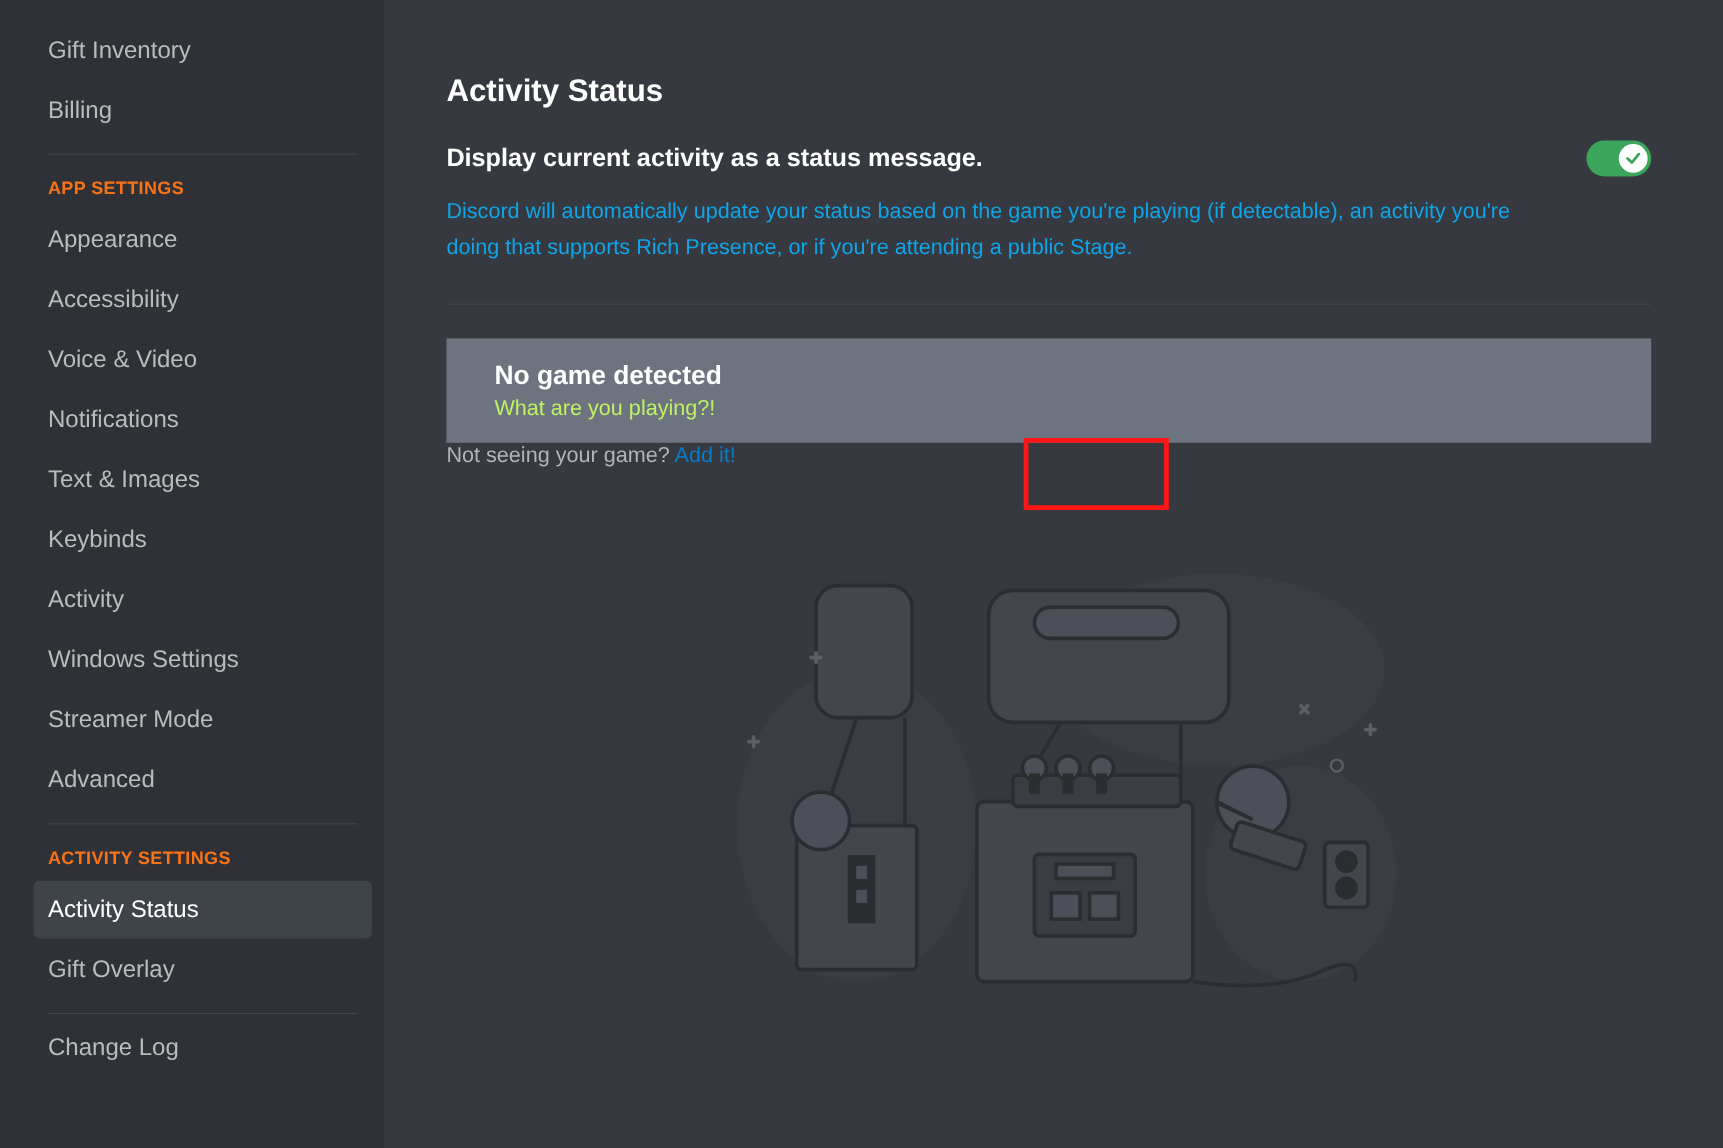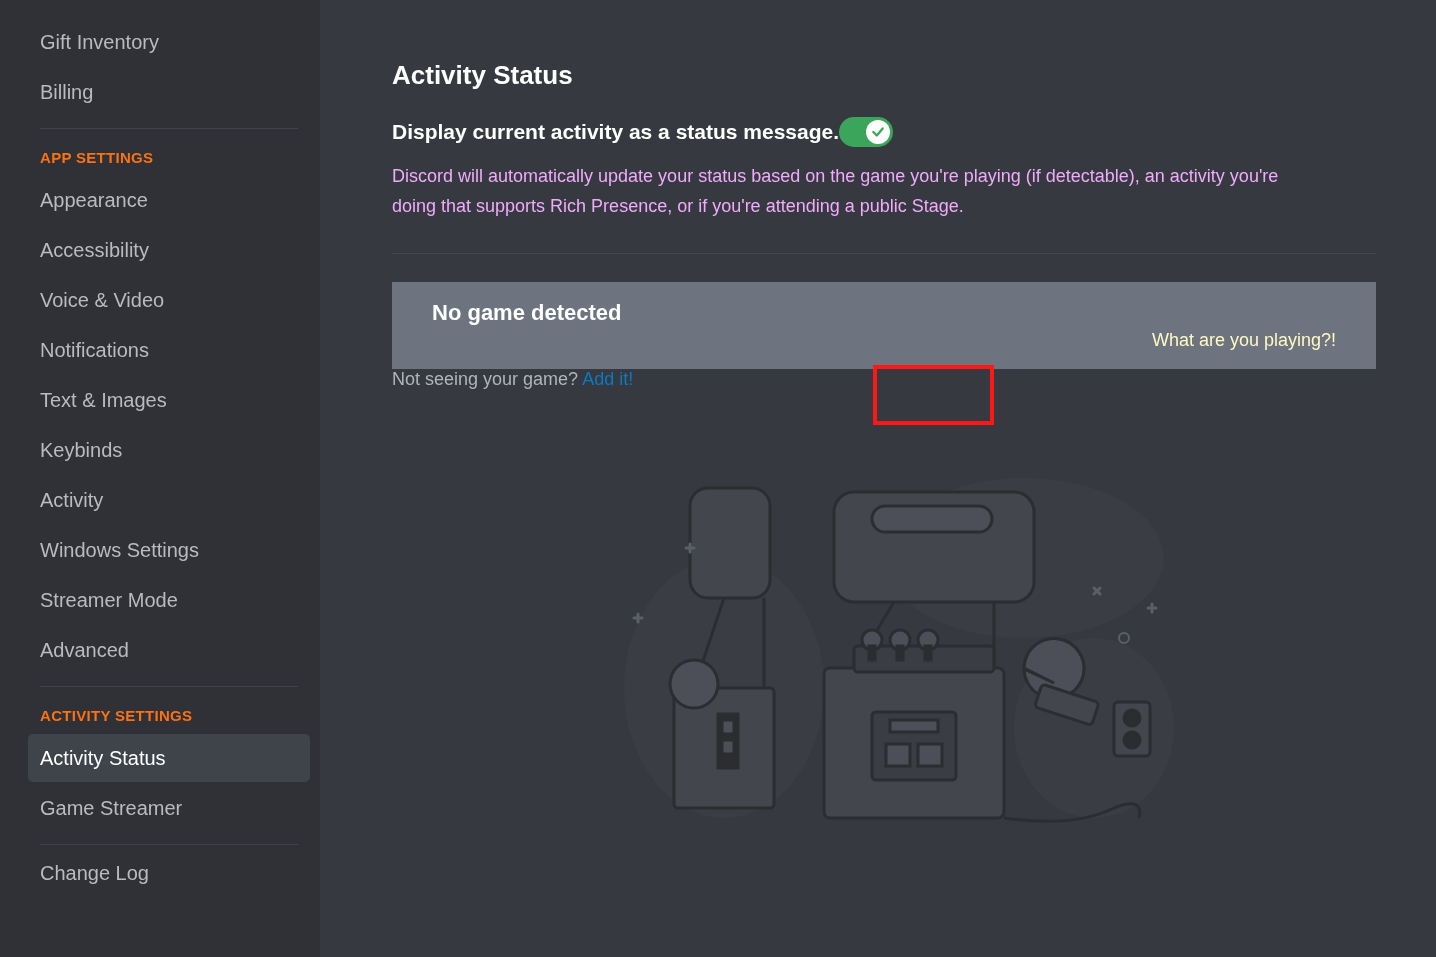--- a/index.html
+++ b/index.html
@@ -6,21 +6,20 @@
   body{
     background:#36393f;
     font-family:"Segoe UI","Helvetica Neue",Arial,sans-serif;
     color:#dcddde;
     overflow:hidden;
   }
   .app{
     display:flex;
     width:100%;
     height:957px;
-    gap:20px;
   }
   
   .sidebar{
     width:320px;
     background:#2f3136;
     padding:0 10px 0 28px;
     box-sizing:border-box;
     overflow:hidden;
   }
   .side-item{
@@ -57,21 +56,21 @@
     position:relative;
   }
   .page-title{
     font-size:26px;
     font-weight:700;
     color:#ffffff;
     margin:20px 0 26px 0;
   }
   .toggle-row{
     display:flex;
-    justify-content:flex-start;
+    justify-content:space-between;
     align-items:center;
   }
   .toggle-label{
     font-size:21px;
     color:#ffffff;
     font-weight:600;
   }
   .toggle{
     width:54px;
     height:30px;
@@ -85,21 +84,21 @@
     position:absolute;
     right:3px;top:3px;
     width:24px;height:24px;
     background:#ffffff;
     border-radius:50%;
     display:flex;align-items:center;justify-content:center;
   }
   .toggle-knob svg{display:block;}
   .desc{
     font-size:18px;
-    color:#f0abfc;
+    color:#0ea5e9;
     line-height:30px;
     margin-top:14px;
     max-width:920px;
   }
   .hr{
     height:1px;
     background:#43464d;
     margin:32px 0 28px 0;
   }
   .card{
@@ -107,23 +106,22 @@
     border-radius:0;
     padding:18px 40px;
   }
   .card-title{
     font-size:22px;
     font-weight:700;
     color:#ffffff;
   }
   .card-sub{
     font-size:18px;
-    color:#fef9c3;
+    color:#bef264;
     margin-top:4px;
-    text-align:right;
   }
   .not-seeing{
     font-size:18px;
     color:#b1b4b8;
   }
   .add-link{
     color:#0a7bc2;
     cursor:pointer;
   }
   .highlight-box{
@@ -154,21 +152,21 @@
     <div class="side-item">Notifications</div>
     <div class="side-item">Text &amp; Images</div>
     <div class="side-item">Keybinds</div>
     <div class="side-item">Activity</div>
     <div class="side-item">Windows Settings</div>
     <div class="side-item">Streamer Mode</div>
     <div class="side-item">Advanced</div>
     <div class="side-divider"></div>
     <div class="side-header">ACTIVITY SETTINGS</div>
     <div class="side-item active">Activity Status</div>
-    <div class="side-item">Game Streamer</div>
+    <div class="side-item">Gift Overlay</div>
     <div class="side-divider"></div>
     <div class="side-item">Change Log</div>
   </div>
 
   <div class="main">
     <div class="page-title">Activity Status</div>
 
     <div class="toggle-row">
       <div class="toggle-label">Display current activity as a status message.</div>
       <div class="toggle">

